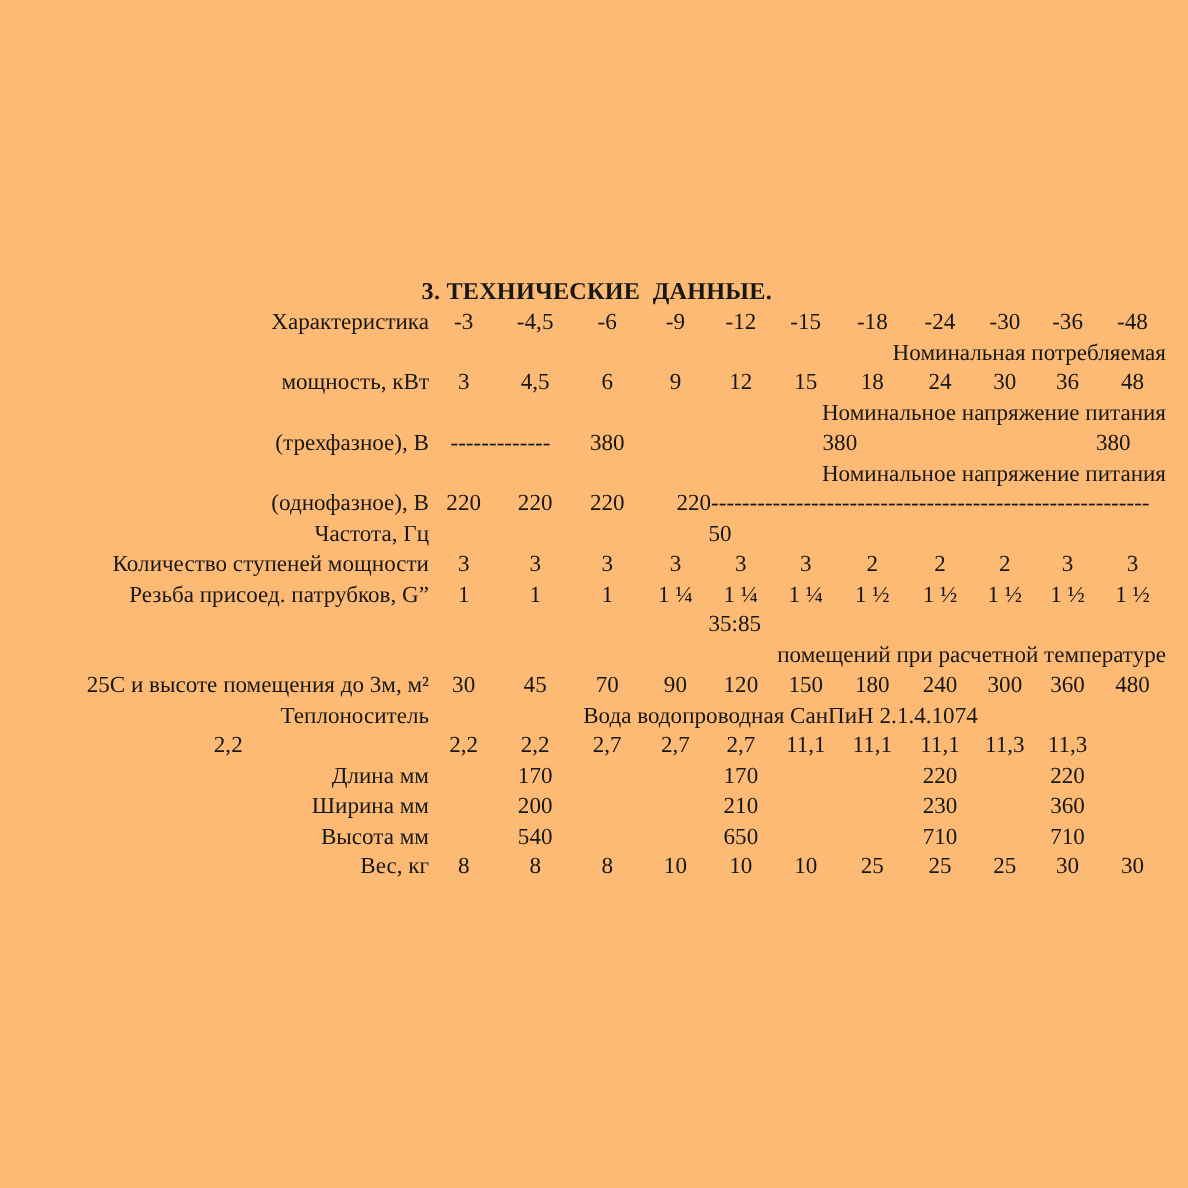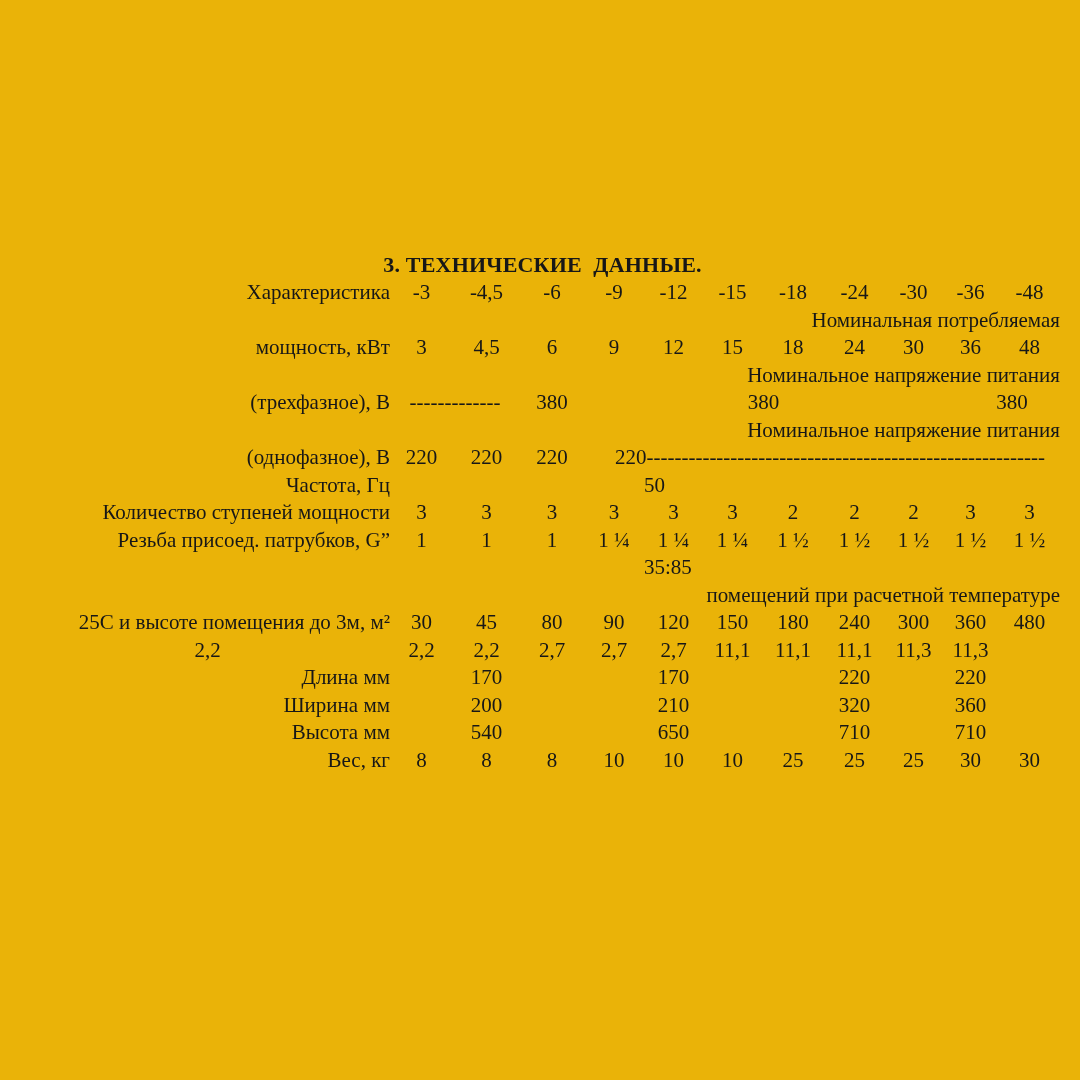--- a/index.html
+++ b/index.html
@@ -4,21 +4,21 @@
 <style>
   * { margin:0; padding:0; box-sizing:border-box; }
   html,body { background:#ffffff; }
   body {
     width:1080px; height:1080px;
     font-family:"Liberation Serif", serif;
     color:#171717;
     position:relative;
     overflow:hidden;
   }
-  .page { position:absolute; inset:0; background:#eab308;text-decoration:underline; }
+  .page { position:absolute; inset:0; background:#fdba74;text-decoration:underline; }
   .content {
     position:absolute; left:25px; top:250px; width:1035px;
     font-size:21px;
   }
   .title {
     font-size:22px; font-weight:bold;
     text-align:center; white-space:pre;
     height:29px; line-height:29px;
     letter-spacing:0.2px;
   }
@@ -153,31 +153,35 @@
       <span class="mid56">35:85</span>
     </div>
 
     <div class="row">
       <span class="full">помещений при расчетной температуре</span>
     </div>
     <div class="row">
       <span class="label">25С и высоте помещения до 3м, м²</span>
       <span class="c">30</span>
       <span class="c">45</span>
-      <span class="c">80</span>
+      <span class="c">70</span>
       <span class="c">90</span>
       <span class="c">120</span>
       <span class="c">150</span>
       <span class="c">180</span>
       <span class="c">240</span>
       <span class="c">300</span>
       <span class="c">360</span>
       <span class="c">480</span>
     </div>
 
+    <div class="row">
+      <span class="label">Теплоноситель</span>
+      <span class="coolant-span">Вода водопроводная СанПиН 2.1.4.1074</span>
+    </div>
 
     <div class="row">
       <span class="c">2,2</span>
       <span class="c">2,2</span>
       <span class="c">2,2</span>
       <span class="c">2,7</span>
       <span class="c">2,7</span>
       <span class="c">2,7</span>
       <span class="c">11,1</span>
       <span class="c">11,1</span>
@@ -191,21 +195,21 @@
       <span class="d2">170</span>
       <span class="d5">170</span>
       <span class="d8">220</span>
       <span class="d10">220</span>
     </div>
 
     <div class="row">
       <span class="label">Ширина мм</span>
       <span class="d2">200</span>
       <span class="d5">210</span>
-      <span class="d8">320</span>
+      <span class="d8">230</span>
       <span class="d10">360</span>
     </div>
 
     <div class="row">
       <span class="label">Высота мм</span>
       <span class="d2">540</span>
       <span class="d5">650</span>
       <span class="d8">710</span>
       <span class="d10">710</span>
     </div>

